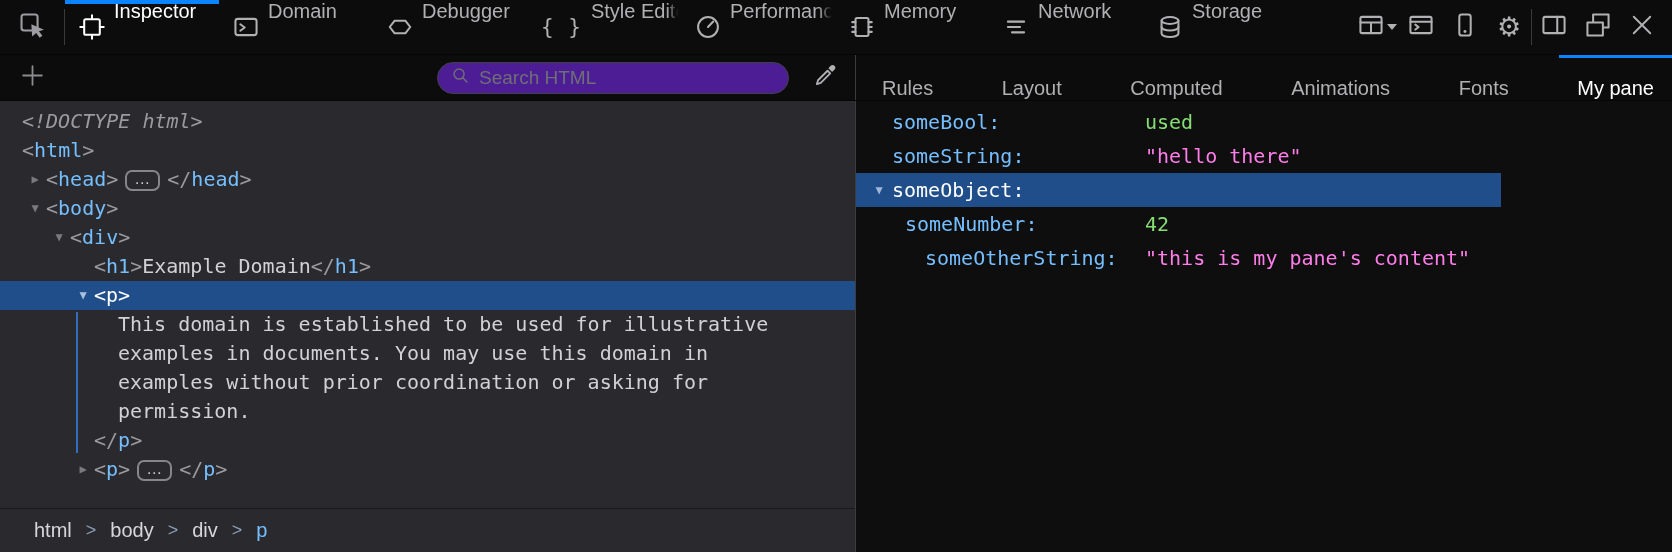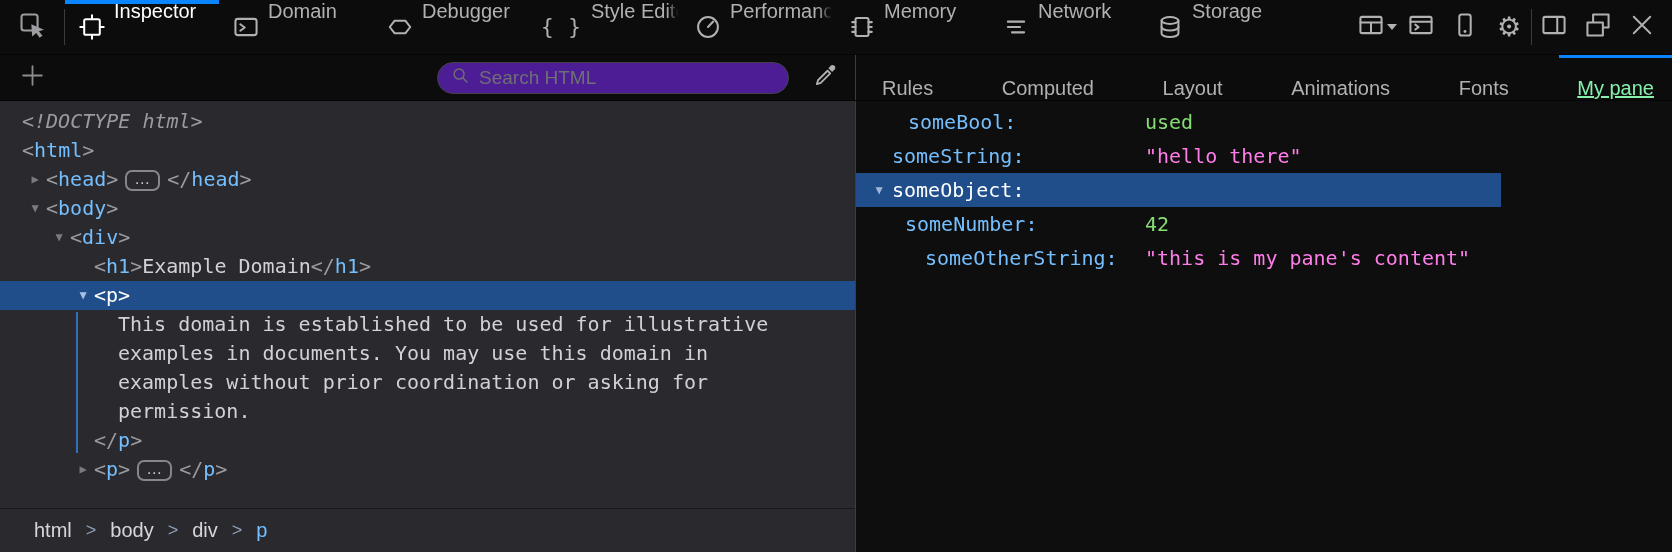--- a/index.html
+++ b/index.html
@@ -33,21 +33,21 @@
   
   .row2{height:46px; display:flex; background:var(--bg-dark); border-bottom:1px solid #050506;}
   .row2-left{width:855px; flex:none; display:flex; align-items:center;}
   .row2-right{flex:1; border-left:1px solid #3c3c41; display:flex; align-items:stretch; justify-content:space-between; padding-left:8px;}
   .add-btn{width:40px; margin-left:12px; display:flex; align-items:center; justify-content:center; color:#8c8c90;}
   .search-pill{margin-left:auto; margin-right:16px; width:352px; height:32px; display:flex; align-items:center; gap:9px; padding:0 13px; background:#4c1d95; border:1px solid #414147; border-radius:16px; color:#6f6f76;}
   .search-pill input{flex:1; background:transparent; border:none; outline:none; color:#cfcfd4; font-size:19px; font-family:"Liberation Sans",sans-serif;}
   .search-pill input::placeholder{color:#6f6f76;}
   .eyedrop-btn{width:40px; margin-right:10px; display:flex; align-items:center; justify-content:center; color:var(--txt);}
   .stab{position:relative; display:flex; align-items:flex-end; padding:0 18px; color:var(--txt); font-size:20px; white-space:nowrap;}
-  .stab.active{color:#86efac;text-decoration:underline;}
+  .stab.active{color:#ffffff;}
   .stab.active::before{content:""; position:absolute; top:0; left:0; width:100%; height:3px; background:var(--accent);}
 
   
   .main{display:flex; height:451px;}
   .left-panel{width:855px; flex:none; display:flex; flex-direction:column;}
   .markup{height:407px; background:var(--bg-panel); font-family:"DejaVu Sans Mono","Liberation Mono",monospace; font-size:20px; color:var(--content); padding-top:6px; position:relative; overflow:hidden;}
   .m-row{height:29px; line-height:29px; position:relative; white-space:nowrap;}
   .m-row .arrow{position:absolute; top:0; font-size:12px; color:#7a7a80; width:18px; text-align:center;}
   .m-row.selected{background:var(--selection);}
   .m-row.selected span{color:#fff;}
@@ -219,24 +219,24 @@
               <path d="M11.6 1.3a1.9 1.9 0 0 1 3.1 2.1l-2.1 2.1-2.6-2.6z" fill="currentColor" stroke="none"></path>
               <path d="M9.4 4.7l1.9 1.9-6.6 6.6-2.7.8.8-2.7 6.6-6.6z"></path>
             </svg></span>
       </div>
     </div>
     <div class="row2-right" id="stabs">
         <div class="stab">
           <span>Rules</span>
         </div>
         <div class="stab">
+          <span>Layout</span>
+        </div>
+        <div class="stab">
           <span>Computed</span>
-        </div>
-        <div class="stab">
-          <span>Layout</span>
         </div>
         <div class="stab">
           <span>Animations</span>
         </div>
         <div class="stab">
           <span>Fonts</span>
         </div>
         <div class="stab active">
           <span>My pane</span>
         </div>
@@ -266,21 +266,21 @@
           <span class="bc-sep">&gt;</span>
           <span class="bc-item">body</span>
           <span class="bc-sep">&gt;</span>
           <span class="bc-item">div</span>
           <span class="bc-sep">&gt;</span>
           <span class="bc-item selected">p</span>
         </div>
     </div>
     <div class="right-panel">
       <div class="tree" id="tree">
-          <div class="t-row" style="padding-left: 52px;"><span class="name">someBool:</span><span class="val boolean">used</span></div>
+          <div class="t-row" style="padding-left: 36px;"><span class="name">someBool:</span><span class="val boolean">used</span></div>
           <div class="t-row" style="padding-left: 36px;"><span class="name">someString:</span><span class="val string">"hello there"</span></div>
           <div class="t-row selected" style="padding-left: 36px;"><span class="arrow" style="left: 14px;">▼</span><span class="name">someObject:</span></div>
           <div class="t-row" style="padding-left: 49px;"><span class="name">someNumber:</span><span class="val number">42</span></div>
           <div class="t-row" style="padding-left: 69px;"><span class="name">someOtherString:</span><span class="val string">"this is my pane's content"</span></div>
         </div>
     </div>
   </div>
 
 </div>
 

